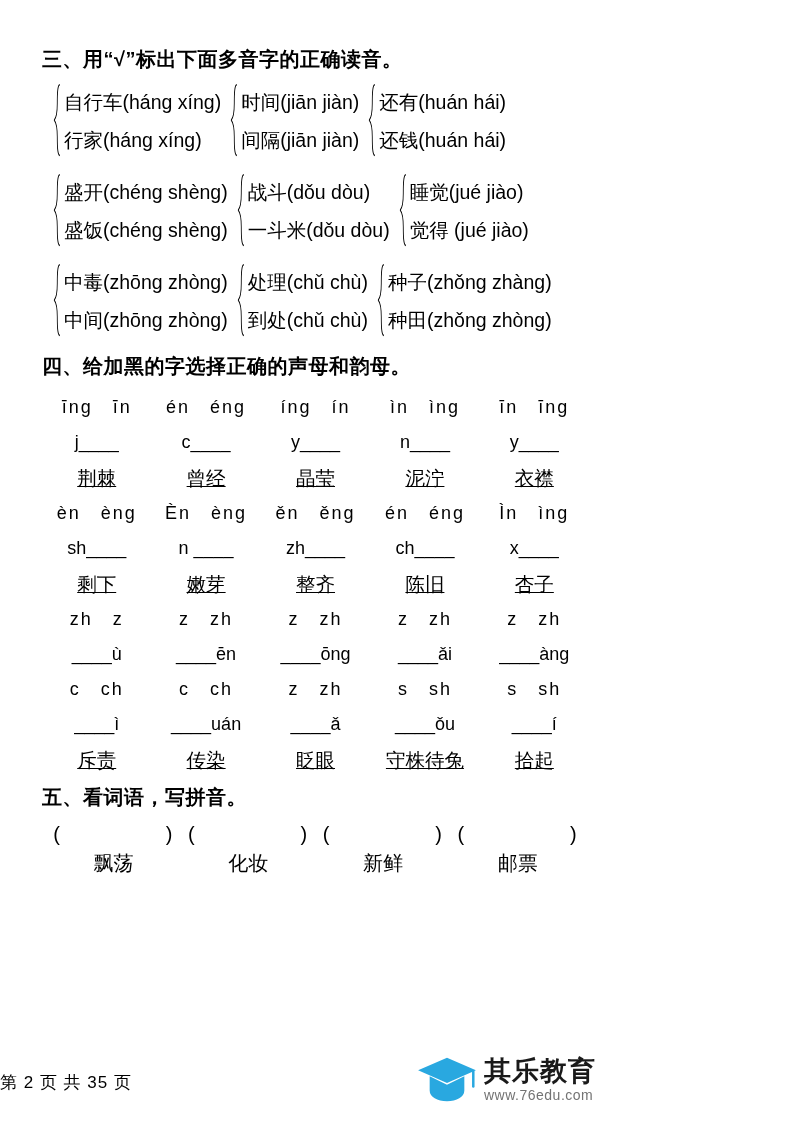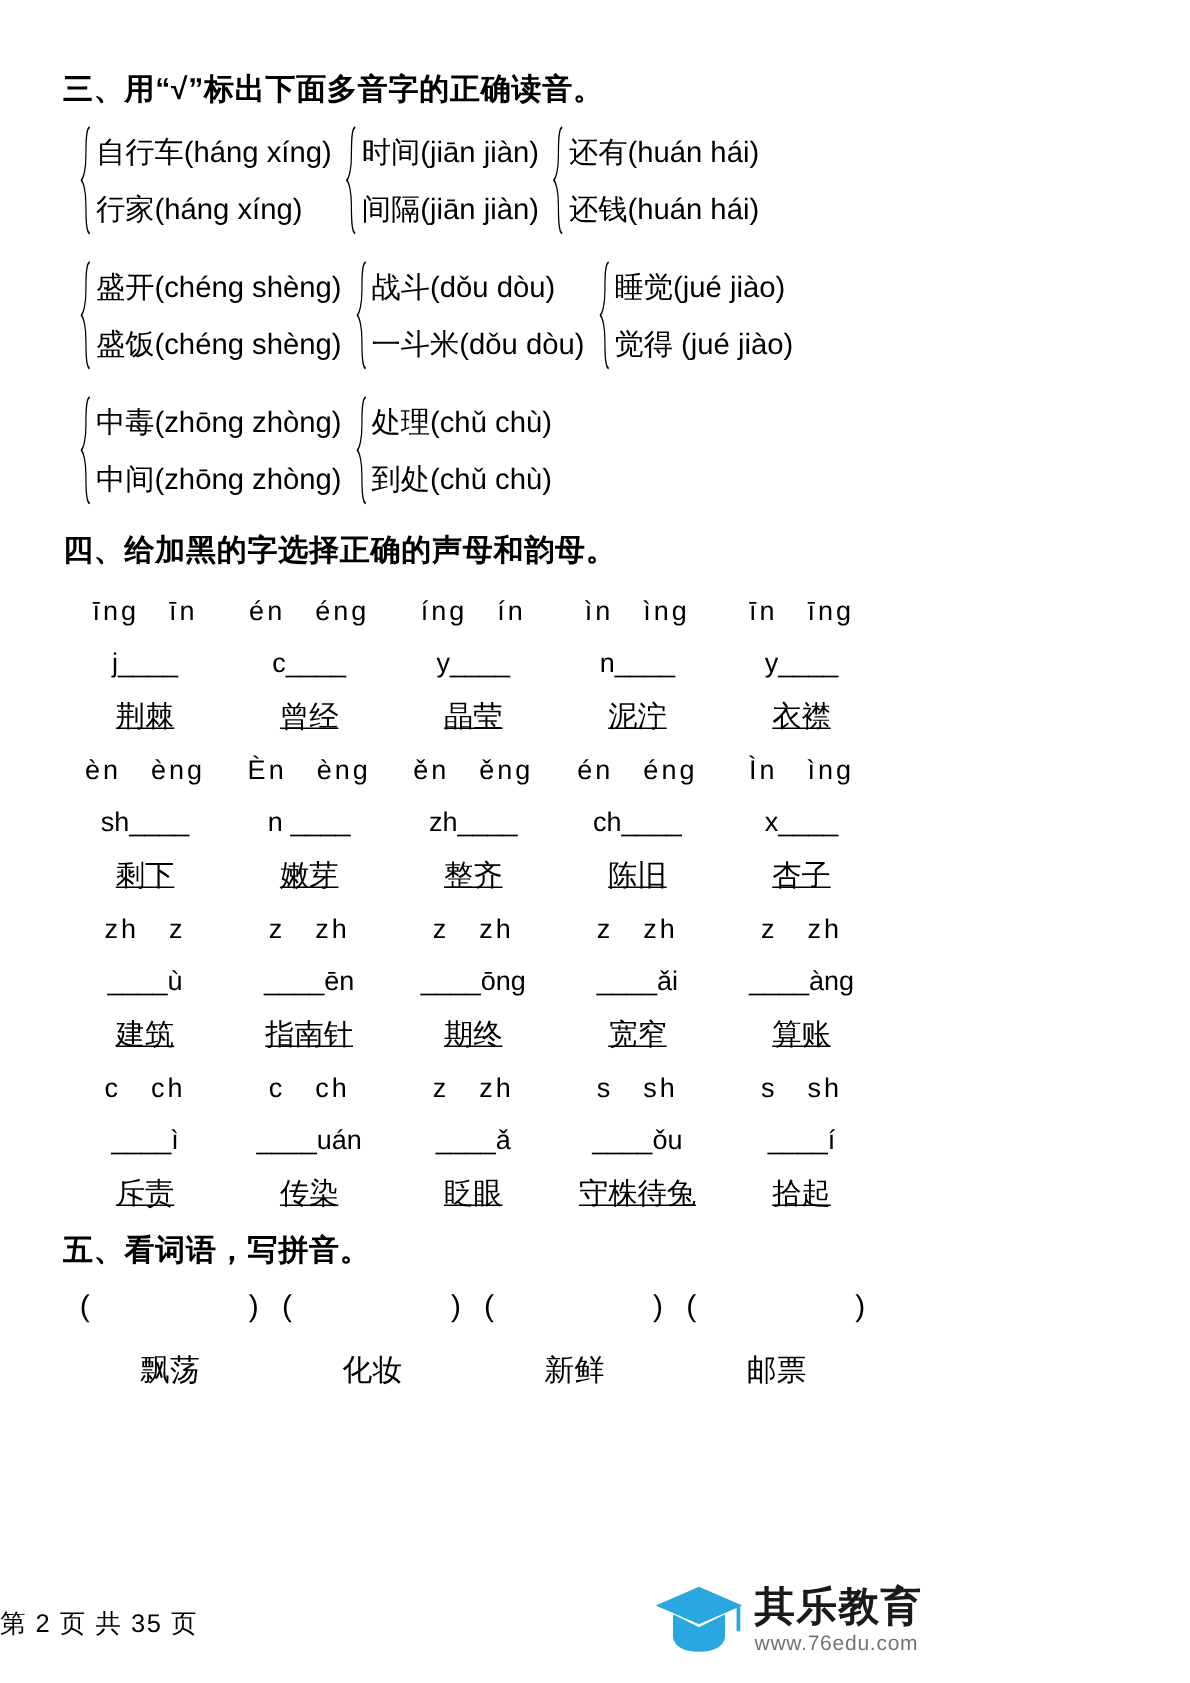--- a/index.html
+++ b/index.html
@@ -104,40 +104,40 @@
     margin-top: 4px;
     padding: 0 4px;
   }
   .paren-cell {
     flex: 1 1 0;
     text-align: center;
     font-size: 20px;
     letter-spacing: 1px;
     white-space: nowrap;
   }
-  .word-row { display: flex; padding: 0 4px; margin-top: 16px; }
+  .word-row { display: flex; padding: 0 4px; margin-top: 2px; }
   .word-cell {
     flex: 1 1 0;
     text-align: center;
     font-size: 20px;
     white-space: nowrap;
   }
 
   
   .footer {
     position: absolute;
     left: 0; right: 0;
     bottom: 28px;
     text-align: left;
     font-size: 17px;
     letter-spacing: 1px;
   }
   .logo {
     position: absolute;
-    right: 16px;
+    right: 35px;
     bottom: 16px;
     display: flex;
     align-items: center;
   }
   .logo-mark {
     width: 62px; height: 52px;
     margin-right: 6px;
     position: relative;
   }
   .logo-text {
@@ -257,20 +257,31 @@
           <span class="brace">
             <svg class="brace-svg" viewBox="0 0 14 80" xmlns="http://www.w3.org/2000/svg">
                 <path d="M12 2 C7 2 7 14 7 22 C7 32 4 38 1 40 C4 42 7 48 7 58 C7 66 7 78 12 78" fill="none" stroke="#000" stroke-width="1.6"></path>
               </svg>
           </span>
           <span class="poly-lines">
             <span class="poly-line">处理(chǔ chù)</span>
             <span class="poly-line">到处(chǔ chù)</span>
           </span>
         </div>
+        <div class="poly-group">
+          <span class="brace">
+            <svg class="brace-svg" viewBox="0 0 14 80" xmlns="http://www.w3.org/2000/svg">
+                <path d="M12 2 C7 2 7 14 7 22 C7 32 4 38 1 40 C4 42 7 48 7 58 C7 66 7 78 12 78" fill="none" stroke="#000" stroke-width="1.6"></path>
+              </svg>
+          </span>
+          <span class="poly-lines">
+            <span class="poly-line">种子(zhǒng zhàng)</span>
+            <span class="poly-line">种田(zhǒng zhòng)</span>
+          </span>
+        </div>
       </div>
 
     </div>
   </div>
 
   <div class="sec4">
     <div class="sec-title">四、给加黑的字选择正确的声母和韵母。</div>
 
     <div>
       <div class="grid5">
@@ -327,27 +338,20 @@
         <div class="cell opt">z　zh</div>
         <div class="cell opt">z　zh</div>
         <div class="cell opt">z　zh</div>
       </div>
       <div class="grid5">
         <div class="cell blank">____ù</div>
         <div class="cell blank">____ēn</div>
         <div class="cell blank">____ōng</div>
         <div class="cell blank">____ǎi</div>
         <div class="cell blank">____àng</div>
-      </div>
-      <div class="grid5">
-        <div class="cell word">建筑</div>
-        <div class="cell word">指南针</div>
-        <div class="cell word">期终</div>
-        <div class="cell word">宽窄</div>
-        <div class="cell word">算账</div>
       </div>
     </div>
 
     <div>
       <div class="grid5">
         <div class="cell opt">c　ch</div>
         <div class="cell opt">c　ch</div>
         <div class="cell opt">z　zh</div>
         <div class="cell opt">s　sh</div>
         <div class="cell opt">s　sh</div>

